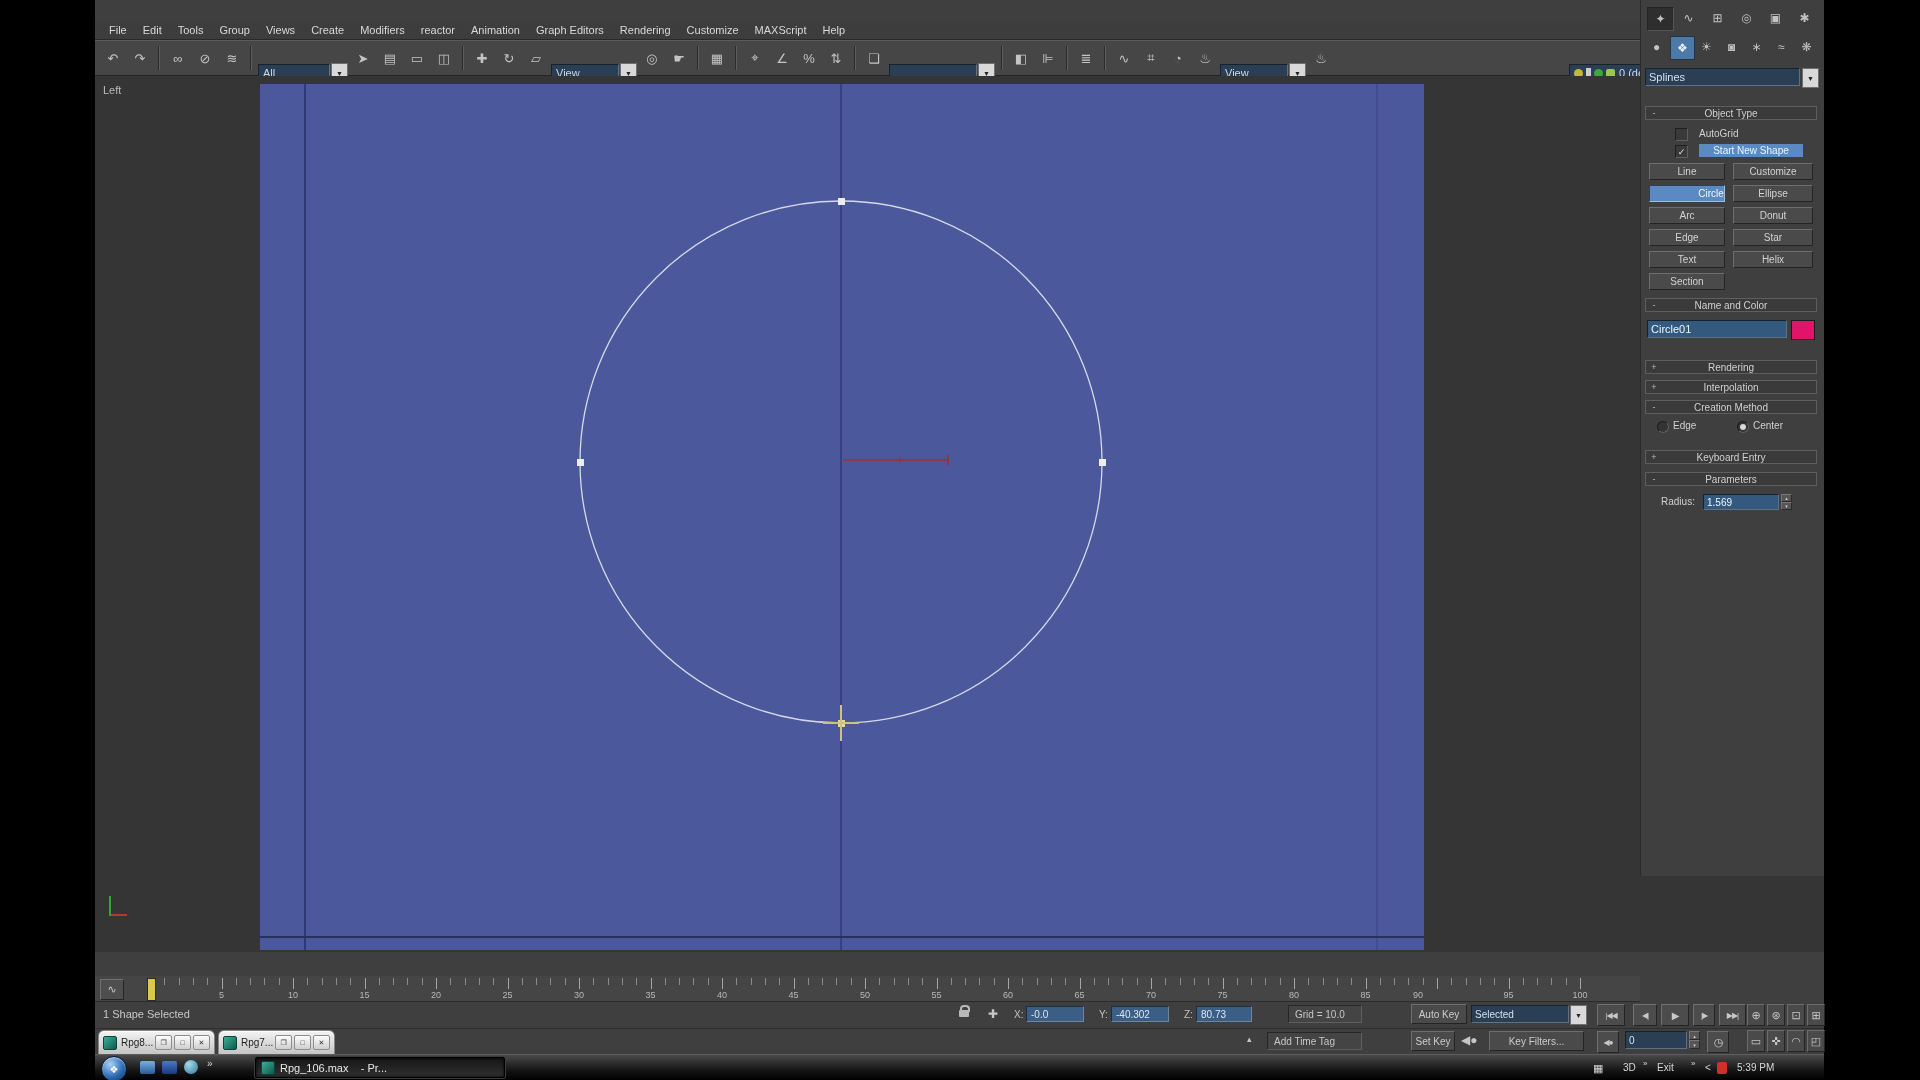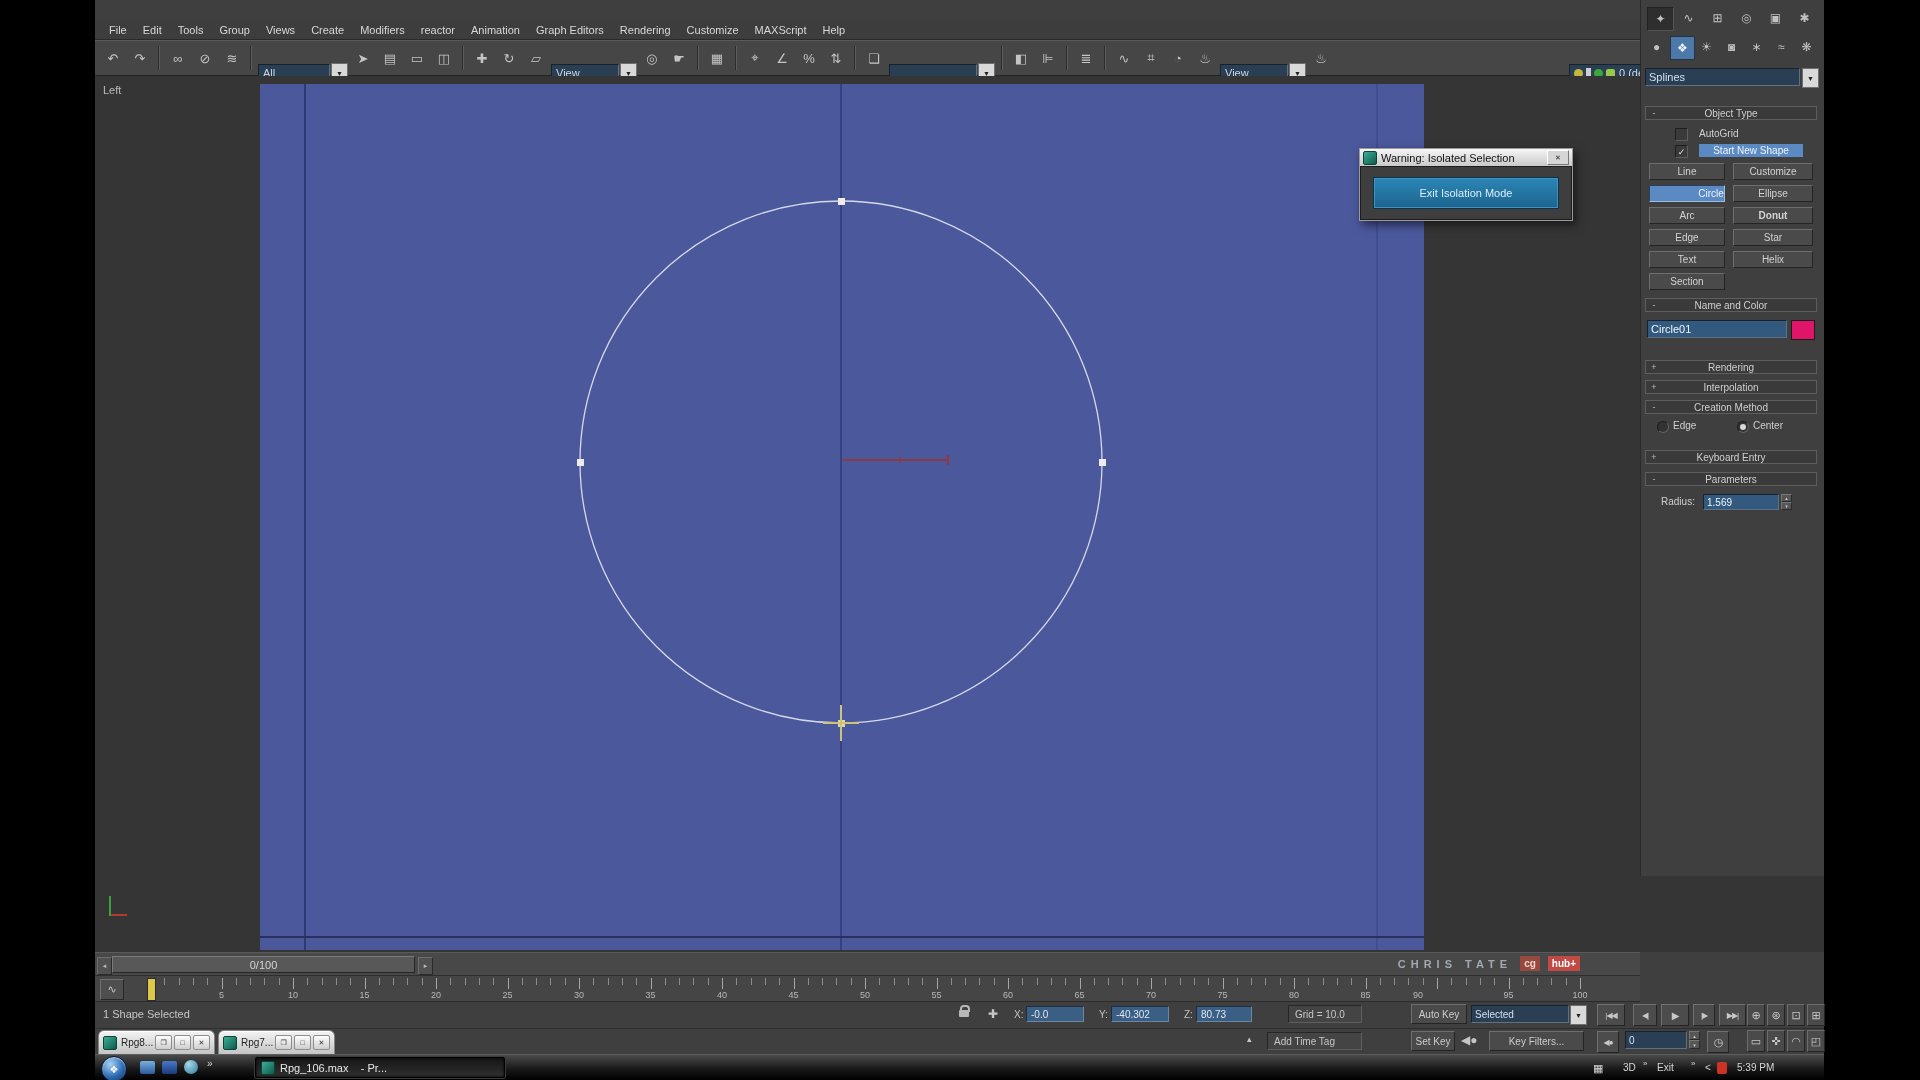--- a/index.html
+++ b/index.html
@@ -221,30 +221,20 @@
         <line x1="581" y1="621" x2="581" y2="657" stroke="#cfc37a" stroke-width="2"></line>
       </svg>
     </div>
 
     <div id="axis-tripod" class="abs">
       <span class="ax" style="left:2px;top:12px;width:18px;height:2px;background:#b23a2e;"></span>
       <span class="ax" style="left:2px;top:-6px;width:2px;height:20px;background:#3aa23a;"></span>
     </div>
   </div>
 
-  <div id="isodlg" class="abs">
-    <div id="isodlg-title">
-      <span class="dlgico"></span>
-      <span>Warning: Isolated Selection</span>
-      <span id="isodlg-close">✕</span>
-    </div>
-    <div id="isodlg-body">
-      <div id="exit-iso">Exit Isolation Mode</div>
-    </div>
-  </div>
 
   <div id="cmdpanel" class="abs">
     <span class="ptab active" style="left:6px;top:7px;">✦</span>
     <span class="ptab" style="left:35px;top:7px;">∿</span>
     <span class="ptab" style="left:64px;top:7px;">⊞</span>
     <span class="ptab" style="left:93px;top:7px;">◎</span>
     <span class="ptab" style="left:122px;top:7px;">▣</span>
     <span class="ptab" style="left:151px;top:7px;">✱</span>
 
     <span class="ptab" style="left:4px;top:36px;width:23px;">●</span>
@@ -265,21 +255,21 @@
     <span class="cpcheck" style="left:34px;top:128px;"></span>
     <span class="cplabel" style="left:58px;top:128px;">AutoGrid</span>
     <span class="cpcheck" style="left:34px;top:145px;">✓</span>
     <span class="cplabel" style="left:58px;top:144px;width:104px;background:#5b8ac2;color:#ecf4fc;text-align:center;padding:1px 0;">Start New Shape</span>
 
     <span class="otbtn" style="left:8px;top:163px;width:76px;">Line</span>
     <span class="otbtn" style="left:92px;top:163px;width:80px;">Customize</span>
     <span class="otbtn active" style="left:8px;top:185px;width:76px;">Circle</span>
     <span class="otbtn" style="left:92px;top:185px;width:80px;">Ellipse</span>
     <span class="otbtn" style="left:8px;top:207px;width:76px;">Arc</span>
-    <span class="otbtn" style="left:92px;top:207px;width:80px;font-weight:bold;">Donut</span>
+    <span class="otbtn" style="left:92px;top:207px;width:80px;">Donut</span>
     <span class="otbtn" style="left:8px;top:229px;width:76px;">Edge</span>
     <span class="otbtn" style="left:92px;top:229px;width:80px;">Star</span>
     <span class="otbtn" style="left:8px;top:251px;width:76px;">Text</span>
     <span class="otbtn" style="left:92px;top:251px;width:80px;">Helix</span>
     <span class="otbtn" style="left:8px;top:273px;width:76px;">Section</span>
 
     <div class="rollhead" style="top:298px;">
       <span class="pm">-</span>
       <span>Name and Color</span>
     </div>
@@ -312,30 +302,20 @@
       <span>Parameters</span>
     </div>
     <span class="cplabel" style="left:20px;top:496px;">Radius:</span>
     <span class="pfield" style="left:62px;top:494px;width:76px;background:#335a7e;color:#eef5fb;">1.569</span>
     <span class="spinner" style="left:140px;top:494px;">
       <span>▴</span>
       <span>▾</span>
     </span>
   </div>
 
-  <div id="timeline" class="abs">
-    <span class="slarrow" style="left:2px;">◂</span>
-    <div id="slhandle">0/100</div>
-    <span class="slarrow" style="left:323px;">▸</span>
-    <div id="watermark">
-      <span id="wm-name">CHRIS TATE</span>
-      <span class="wmbox" id="wm-cg">cg</span>
-      <span class="wmbox" id="wm-hub">hub+</span>
-    </div>
-  </div>
 
   <div id="trackbar" class="abs">
     <span id="minicurve">∿</span>
     <div id="ruler" class="abs" style="left:0;top:0;width:1545px;height:26px;">
         <div class="tick tick5" style="left: 55px;"></div>
         <div class="tick" style="left: 69.3px;"></div>
         <div class="tick" style="left: 83.6px;"></div>
         <div class="tick" style="left: 97.9px;"></div>
         <div class="tick" style="left: 112.2px;"></div>
         <div class="tick tick5" style="left: 126.5px;"></div>

